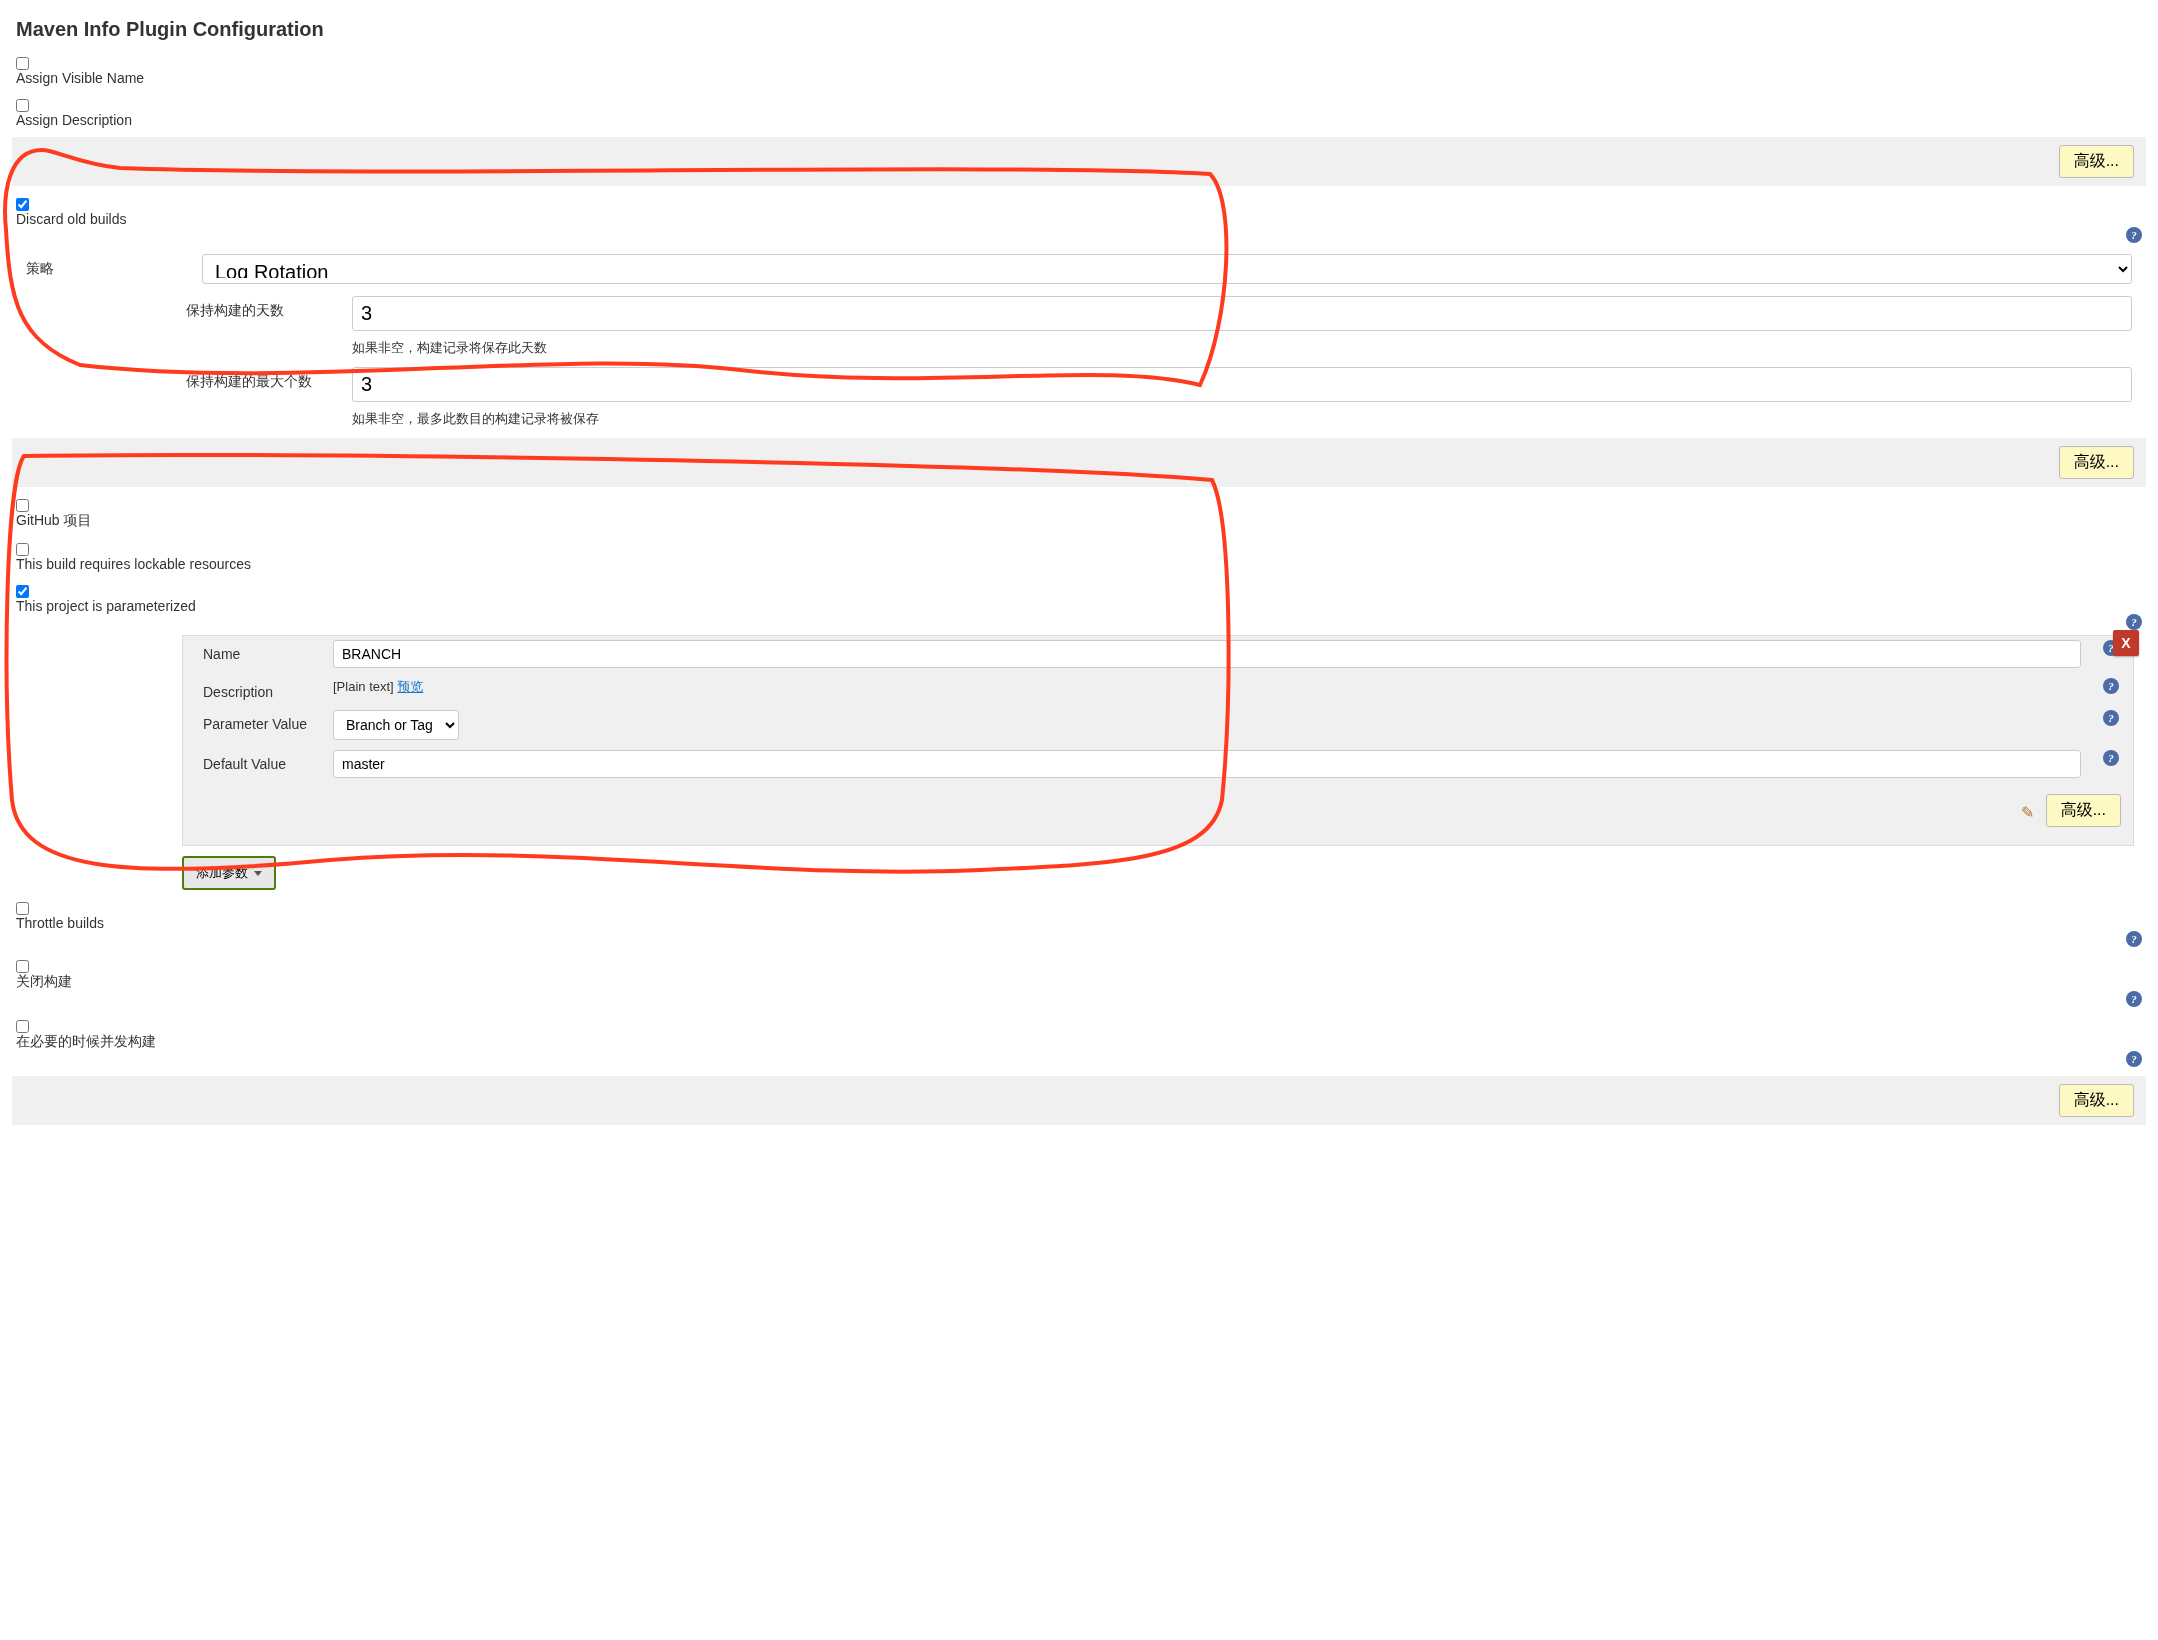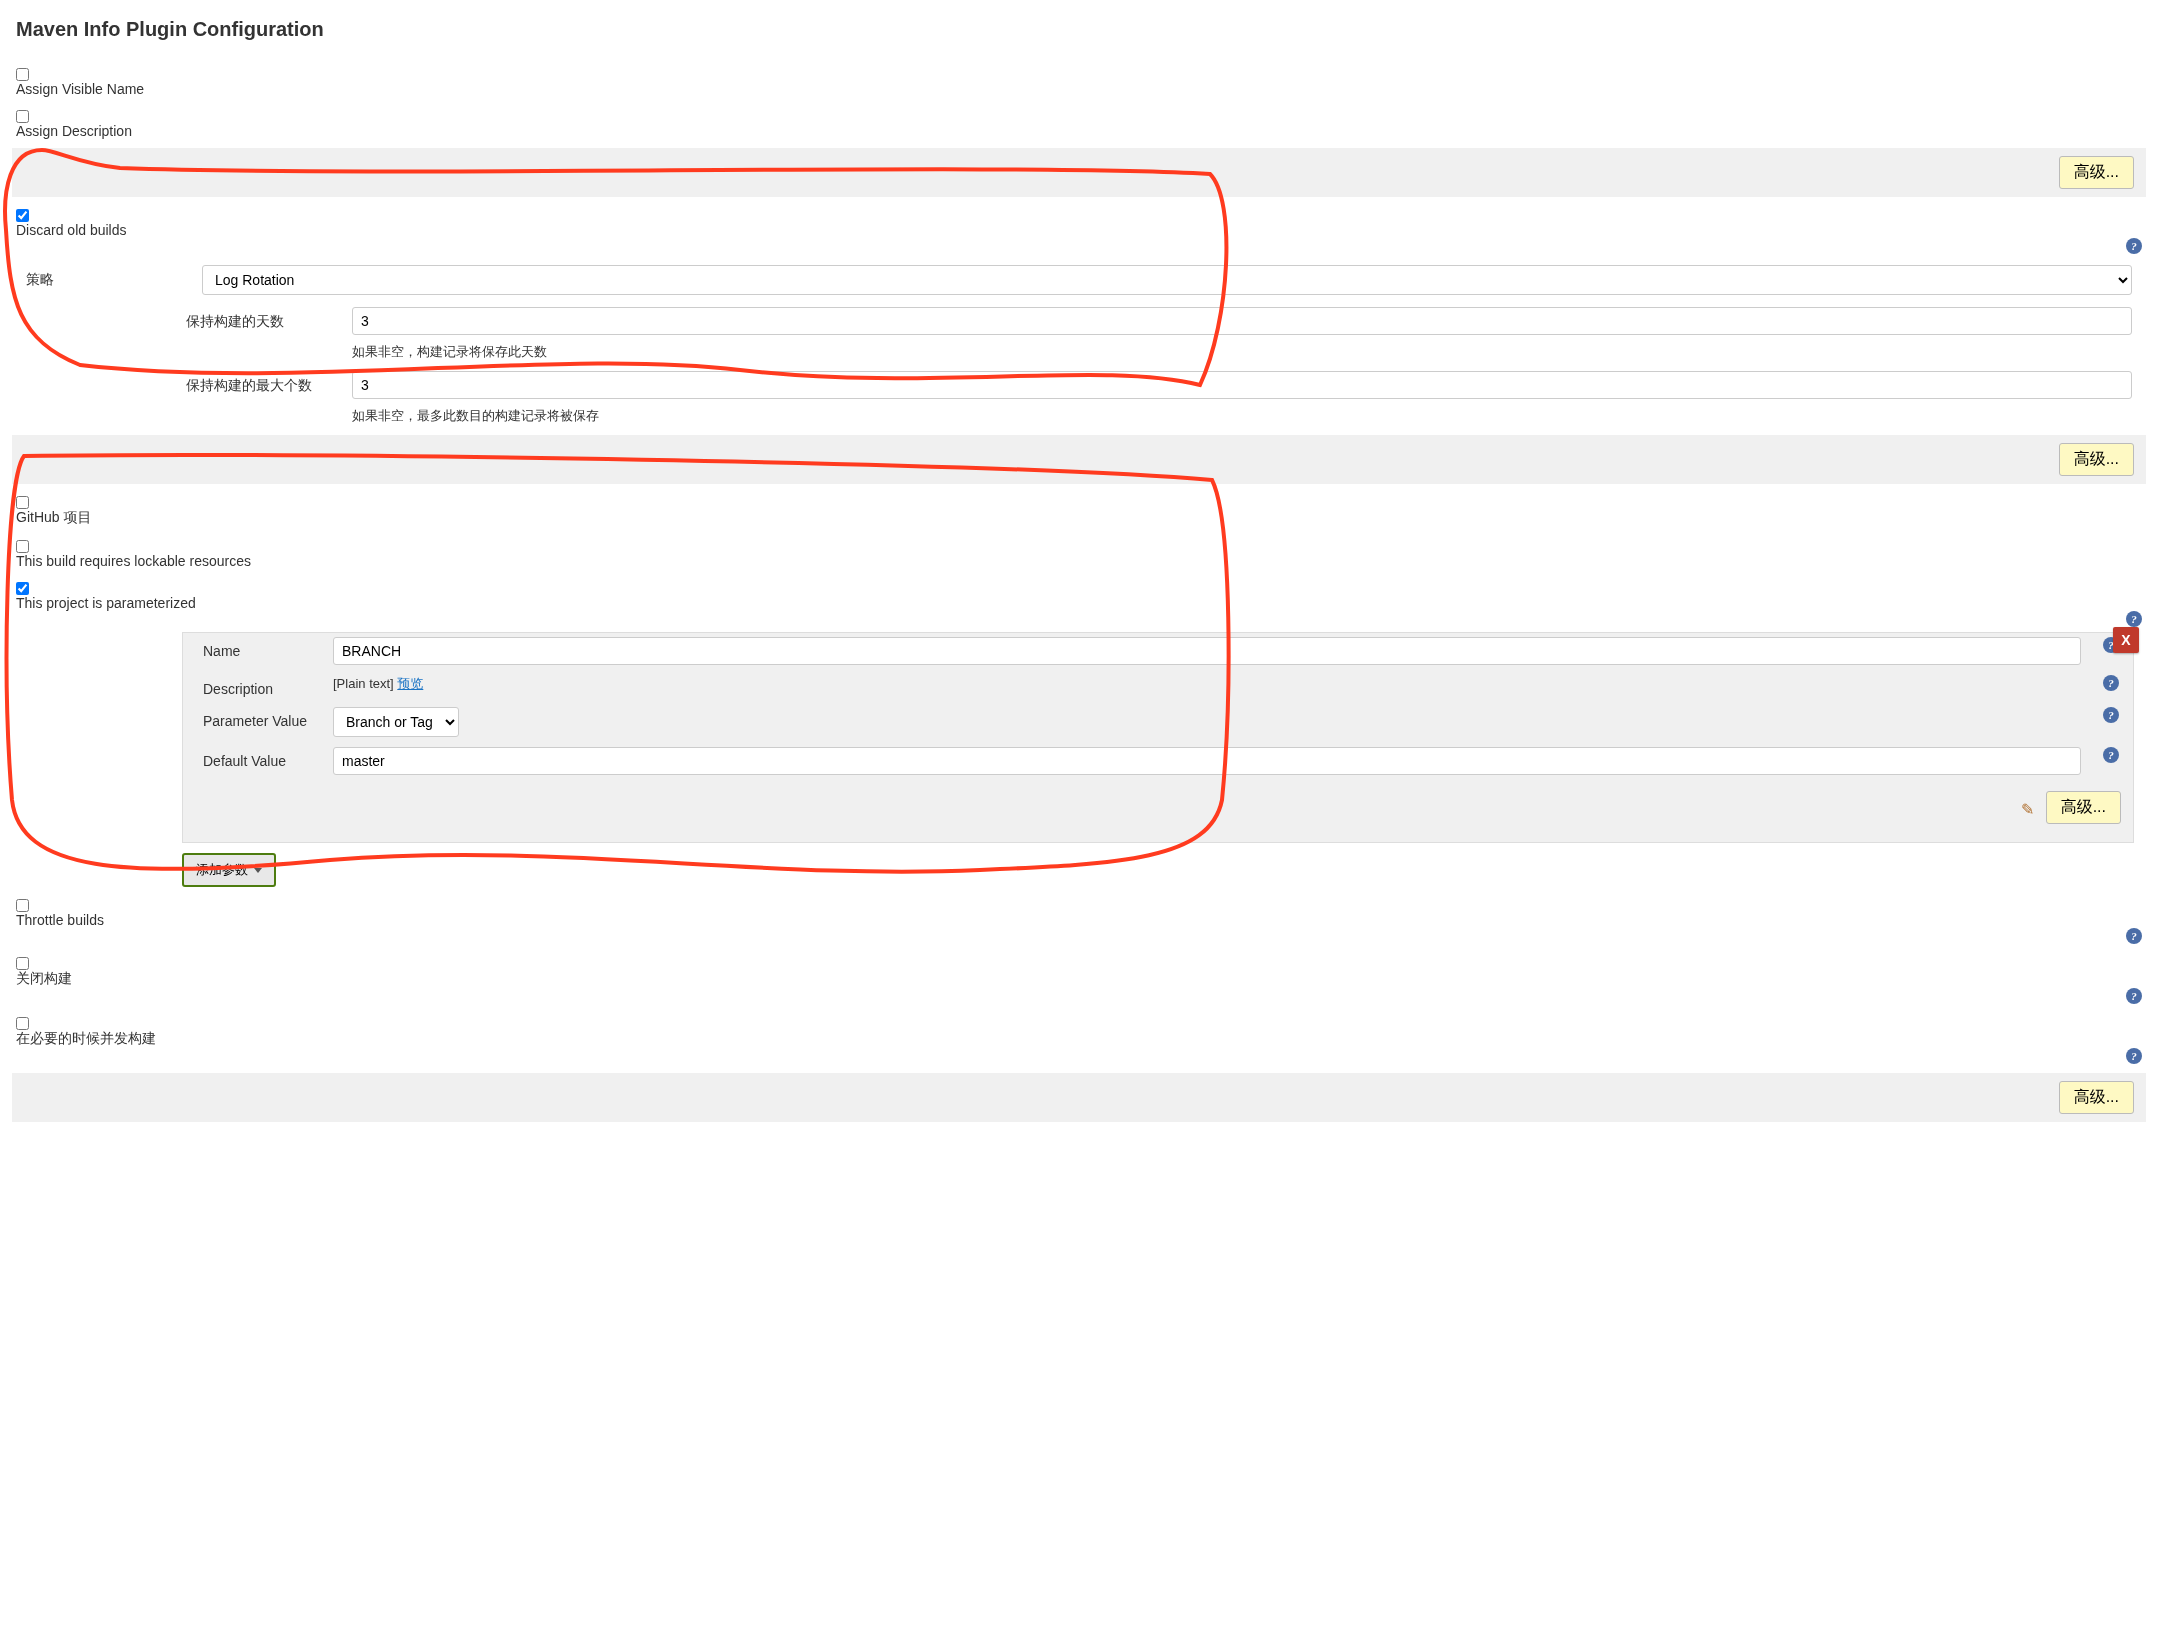--- a/index.html
+++ b/index.html
@@ -7,21 +7,21 @@
     margin: 0;
     font-family: -apple-system, BlinkMacSystemFont, "Segoe UI", Helvetica, Arial, sans-serif;
     font-size: 14px;
     color: #333;
     background: #fff;
   }
   .page { padding: 8px 12px; }
   h3.section-title {
     font-size: 20px;
     font-weight: 700;
-    margin: 10px 0 19px 4px;
+    margin: 10px 0 8px 4px;
     color: #333;
   }
   .row {
     display: flex;
     align-items: flex-start;
     padding: 5px 4px;
     flex-direction: column;
   }
   .row input[type="checkbox"] {
     margin: 3px 8px 0 0;
@@ -93,21 +93,21 @@
     padding-left: 160px;
   }
   .nested .form-grid {
     grid-template-columns: 150px 1fr;
   }
   select.full, input.full {
     width: 100%;
     padding: 5px 8px;
     border: 1px solid #ccc;
     border-radius: 3px;
-    font-size: 14px;
+    font-size: 20px;
     background: #fff;
   }
   select.full { height: 30px; }
   .hint {
     color: #333;
     font-size: 13px;
     margin-top: 8px;
   }
   .section-graybar {
     background: #f0f0f0;

